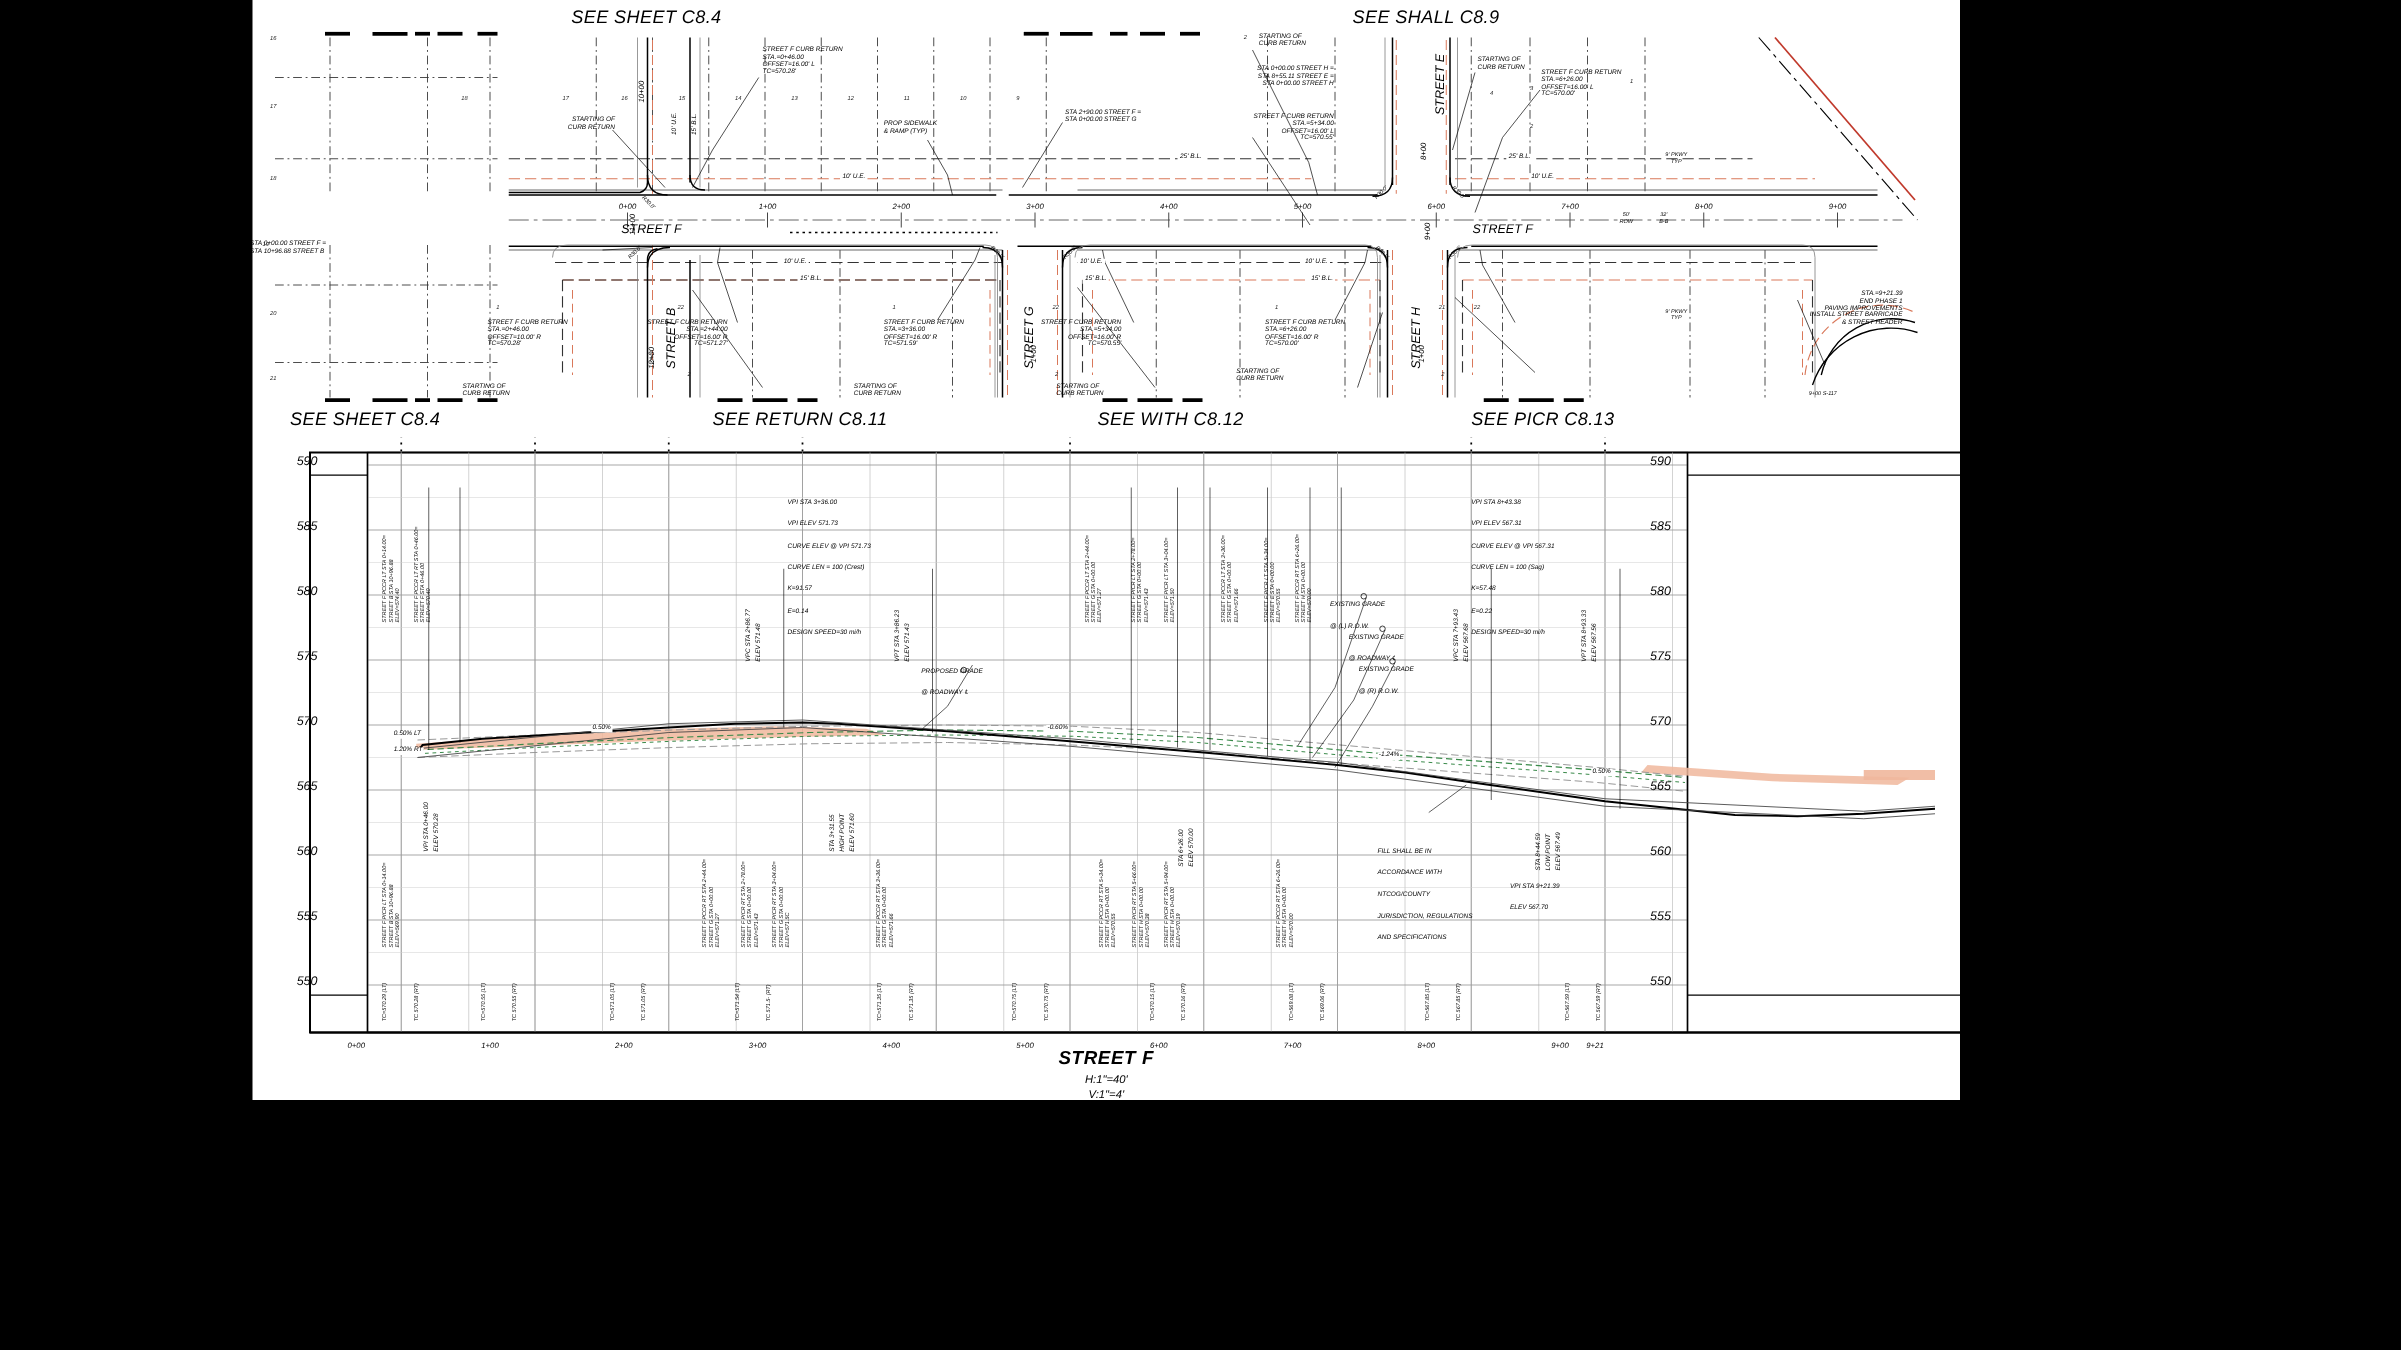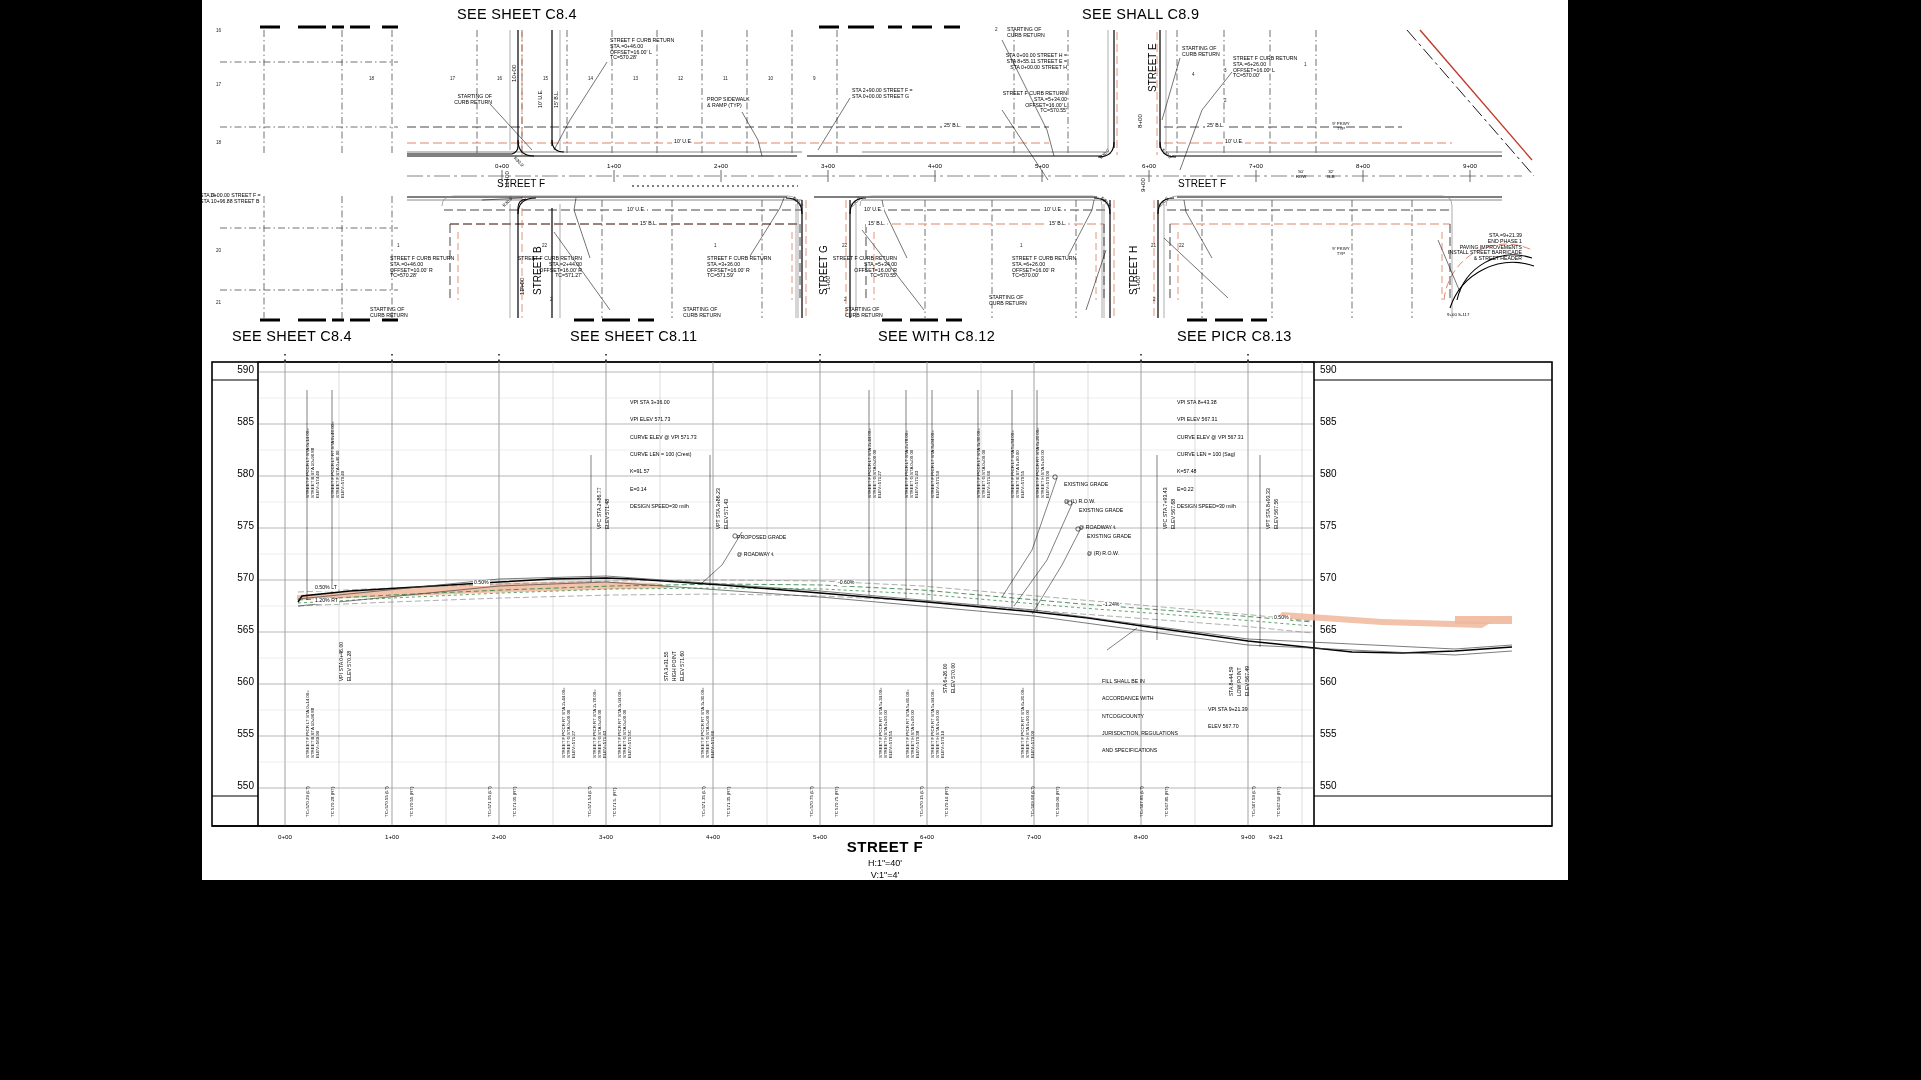--- a/index.html
+++ b/index.html
@@ -1,19 +1,19 @@
 <!DOCTYPE html>
 <html><head>
 <meta charset="utf-8">
 <style>
   html,body{margin:0;padding:0;background:#000;}
   body{width:1921px;height:1080px;position:relative;overflow:hidden;
        font-family:"Liberation Sans",sans-serif;}
   #sheet{position:absolute;left:202px;top:0;width:1366px;height:880px;background:#fff;}
-  .abs{position:absolute;}
+  .abs{position:absolute;font-style:italic;}
   svg{display:block;}
   .t{position:absolute;color:#000;white-space:pre;line-height:1.12;}
   .vt{position:absolute;color:#000;white-space:pre;line-height:1.12;
       transform-origin:0 0;transform:rotate(-90deg);}
   .big{font-size:14.5px;letter-spacing:.3px;}
   .mid{font-size:10px;}
   .sm{font-size:6.2px;}
   .xs{font-size:5.2px;}
   .tiny{font-size:4.4px;}
   .lot{font-size:4.6px;color:#222;}
@@ -271,21 +271,21 @@
         <path d="M1236,240 L1258,292"></path>
       </g>
     </svg>
   </div>
 
   <div class="abs" style="left:0;top:0;width:1366px;height:350px;">
     <div class="t big" style="left:255px;top:6px;">SEE SHEET C8.4</div>
     <div class="t big" style="left:880px;top:6px;">SEE SHALL C8.9</div>
 
     <div class="t big" style="left:30px;top:328px;">SEE SHEET C8.4</div>
-    <div class="t big" style="left:368px;top:328px;">SEE SHEET C8.11</div>
+    <div class="t big" style="left:368px;top:328px;">SEE RETURN C8.11</div>
     <div class="t big" style="left:676px;top:328px;">SEE WITH C8.12</div>
     <div class="t big" style="left:975px;top:328px;">SEE PICR C8.13</div>
 
     <div class="t mid" style="left:295px;top:178px;">STREET F</div>
     <div class="t mid" style="left:976px;top:178px;">STREET F</div>
     <div class="vt mid" style="left:330px;top:295px;">STREET B</div>
     <div class="vt mid" style="left:616px;top:295px;">STREET G</div>
     <div class="vt mid" style="left:926px;top:295px;">STREET H</div>
     <div class="vt mid" style="left:945px;top:92px;">STREET E</div>
 
@@ -428,21 +428,21 @@
     <div class="t tiny" style="left:310px;top:160px;transform:rotate(45deg);">R30.0'</div>
     <div class="t tiny" style="left:300px;top:200px;transform:rotate(-45deg);">R30.0'</div>
     <div class="t tiny" style="left:589px;top:200px;transform:rotate(45deg);">R30.0'</div>
     <div class="t tiny" style="left:648px;top:200px;transform:rotate(-45deg);">R30.0'</div>
     <div class="t tiny" style="left:897px;top:200px;transform:rotate(45deg);">R30.0'</div>
     <div class="t tiny" style="left:956px;top:200px;transform:rotate(-45deg);">R30.0'</div>
     <div class="t tiny" style="left:897px;top:152px;transform:rotate(-45deg);">R30.0'</div>
     <div class="t tiny" style="left:958px;top:152px;transform:rotate(45deg);">R30.0'</div>
   </div>
 
-  <div class="abs" style="left:0;top:350px;width:1366px;height:530px;">
+  <div class="abs" style="left:0;top:350px;width:1366px;height:530px;padding-left:36px;">
 
     <svg width="1366" height="500" viewBox="0 0 1366 500">
 
       <rect x="10" y="12" width="1340" height="464" fill="none" stroke="#000" stroke-width="1.6"></rect>
 
       <rect x="56" y="12" width="1056" height="464" fill="none" stroke="#000" stroke-width="1.0"></rect>
 
       <g stroke="#b9b9b9" stroke-width="0.5">
         <line x1="83" y1="12" x2="83" y2="476"></line>
         <line x1="137" y1="12" x2="137" y2="476"></line>

